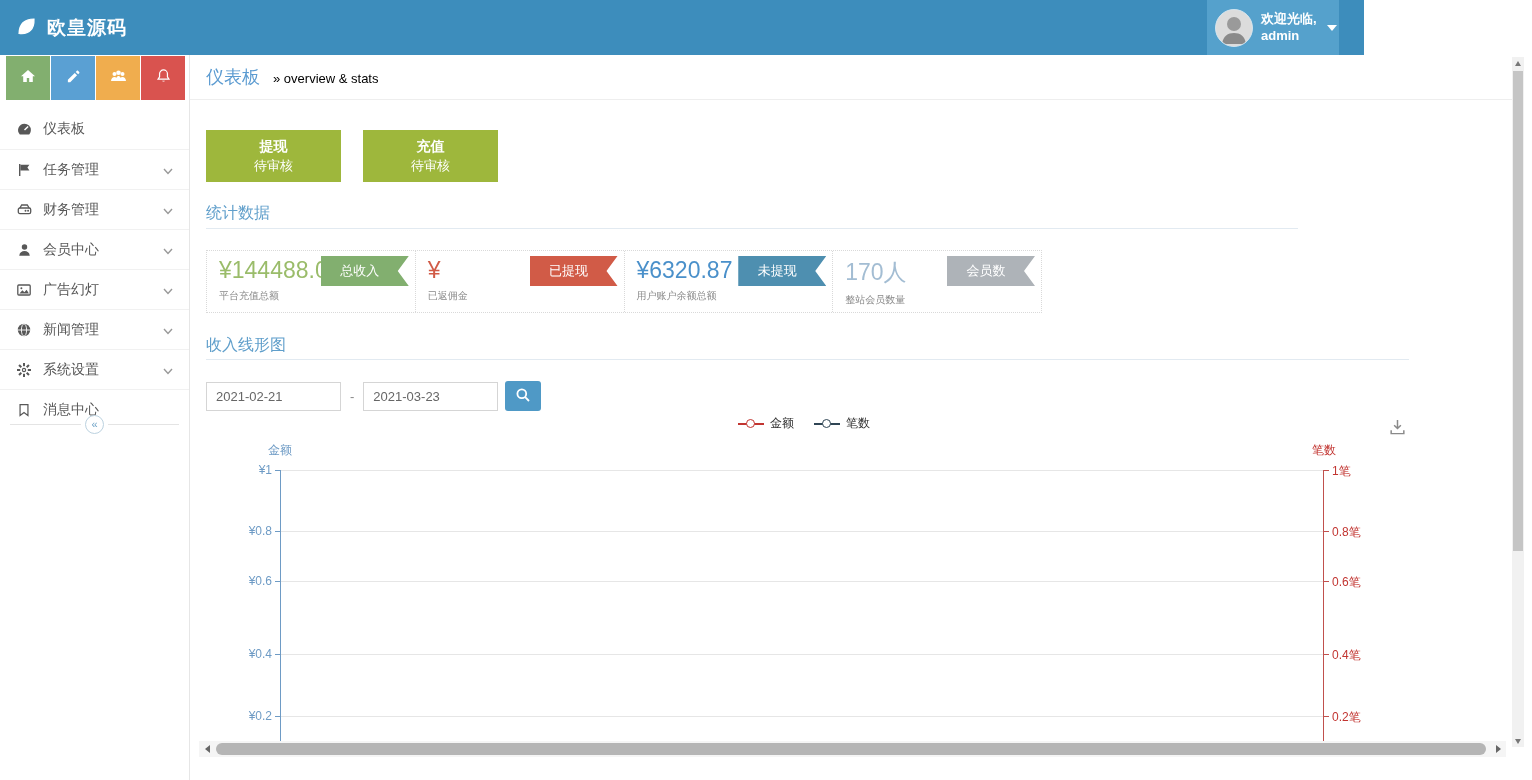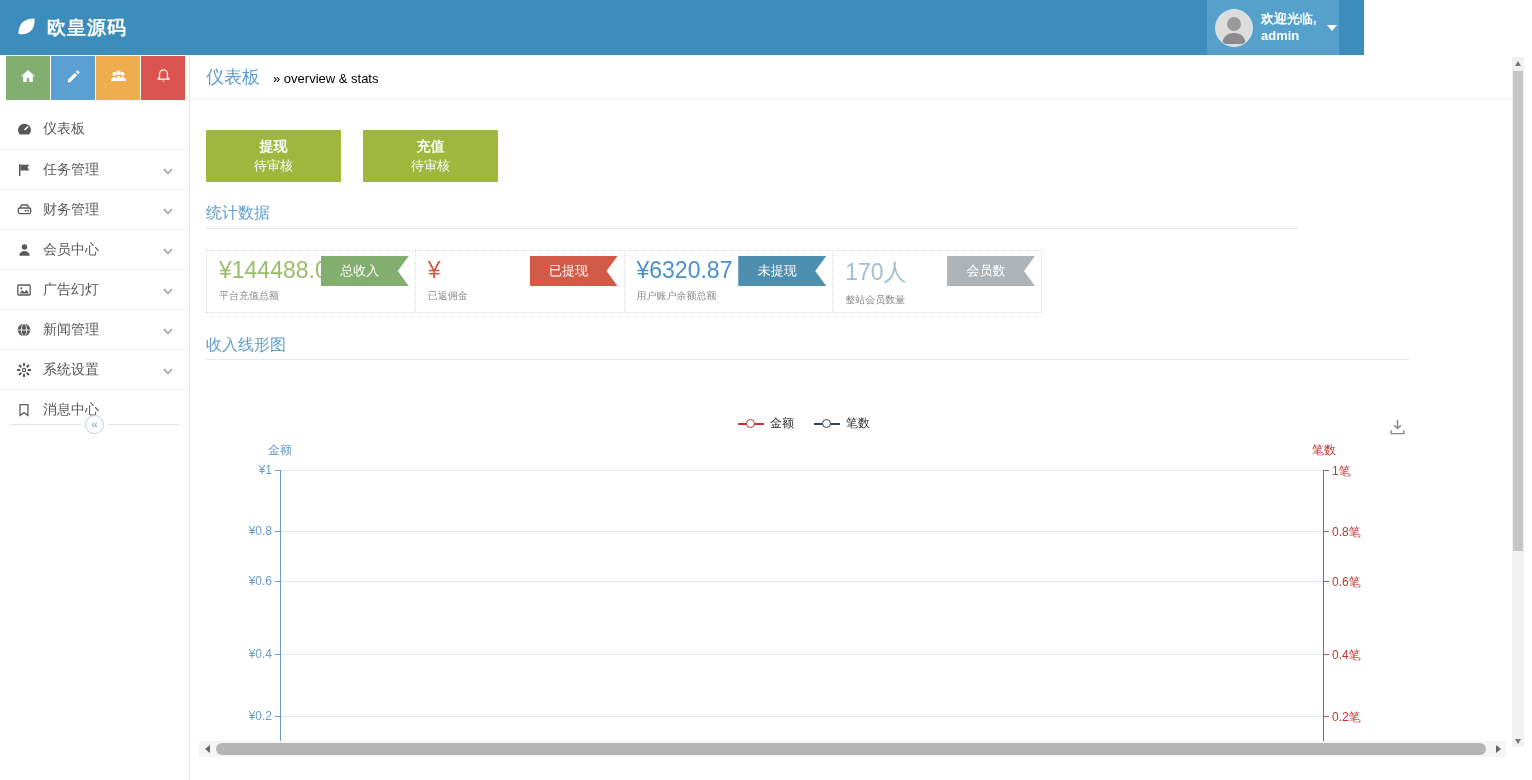--- a/index.html
+++ b/index.html
@@ -323,20 +323,31 @@
     <div class="stat-card">
       <div class="stat-value v-gray">170人</div>
       <div class="stat-label">整站会员数量</div>
       <div class="ribbon rb-gray">会员数</div>
     </div>
   </div>
 
   <div class="sec-title" id="t-chart">收入线形图</div>
   <div class="sec-divider" id="d-chart"></div>
 
+  <div class="filter">
+    <input class="date-input" value="2021-02-21" style="">
+    <span class="dash">-</span>
+    <input class="date-input" value="2021-03-23" style="">
+    <button class="search-btn">
+      <span><svg width="16" height="16" viewBox="0 0 16 16">
+            <circle cx="6.8" cy="6.8" r="4.4" fill="none" stroke="#fff" stroke-width="1.8"></circle>
+            <line x1="10.2" y1="10.2" x2="14" y2="14" stroke="#fff" stroke-width="1.8"></line>
+          </svg></span>
+    </button>
+  </div>
 
   <div class="chart-region">
     <div class="legend">
       <span class="legend-item">
         <span class="lmk c-amount"></span>
         <span>金额</span>
       </span>
       <span class="legend-item">
         <span class="lmk c-count"></span>
         <span>笔数</span>

